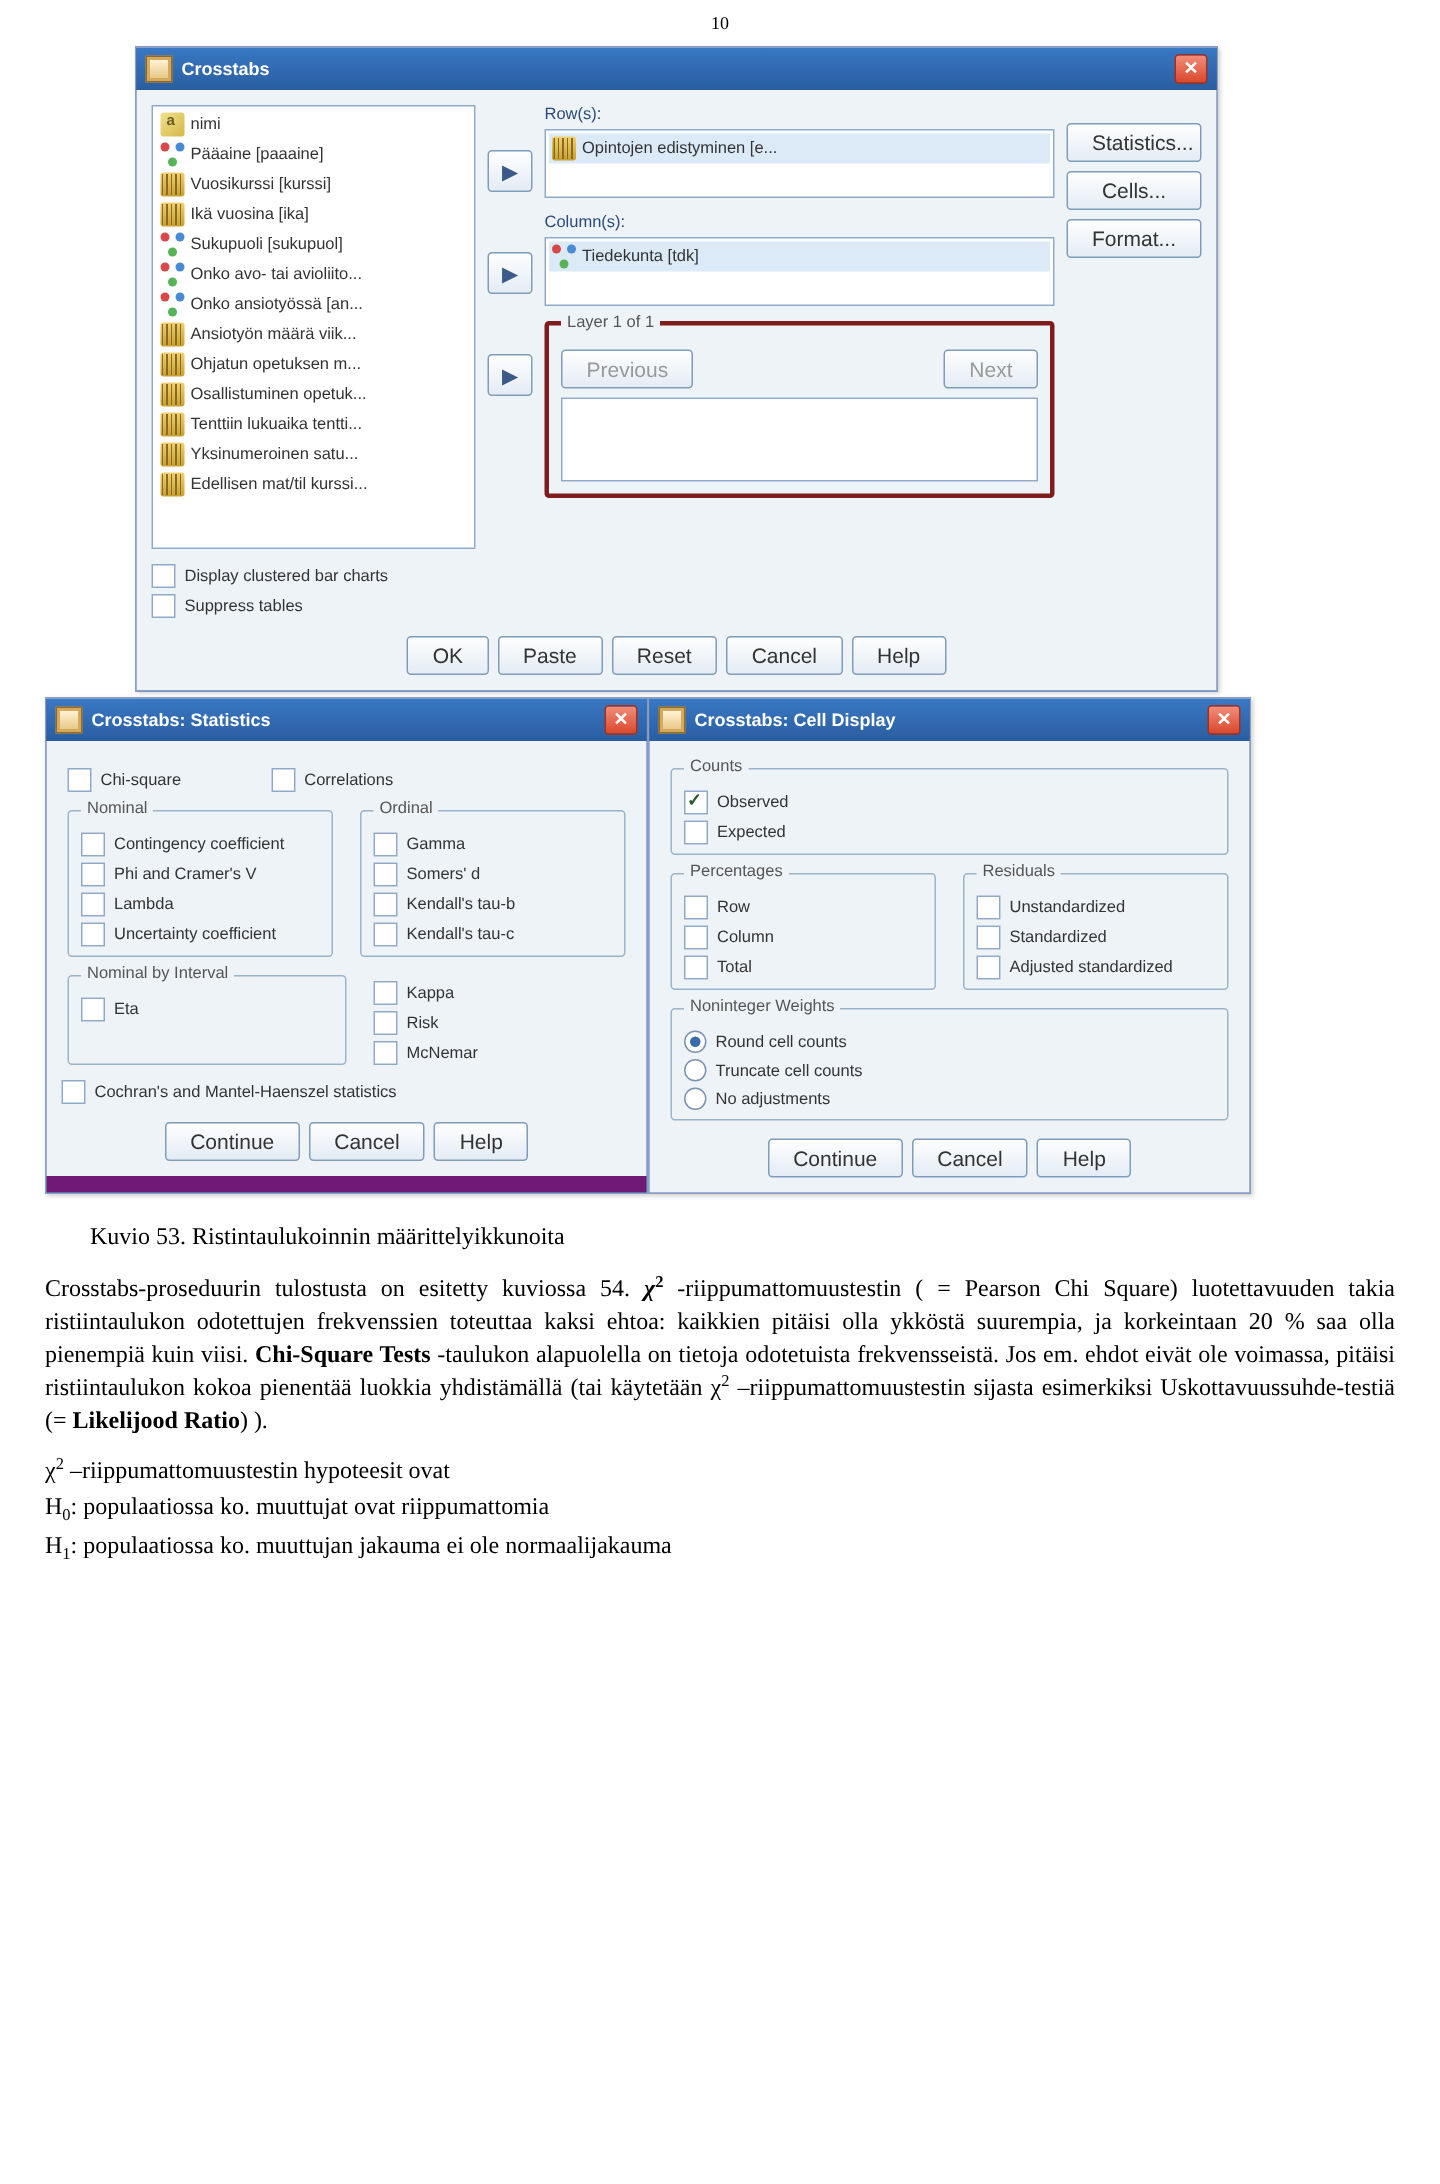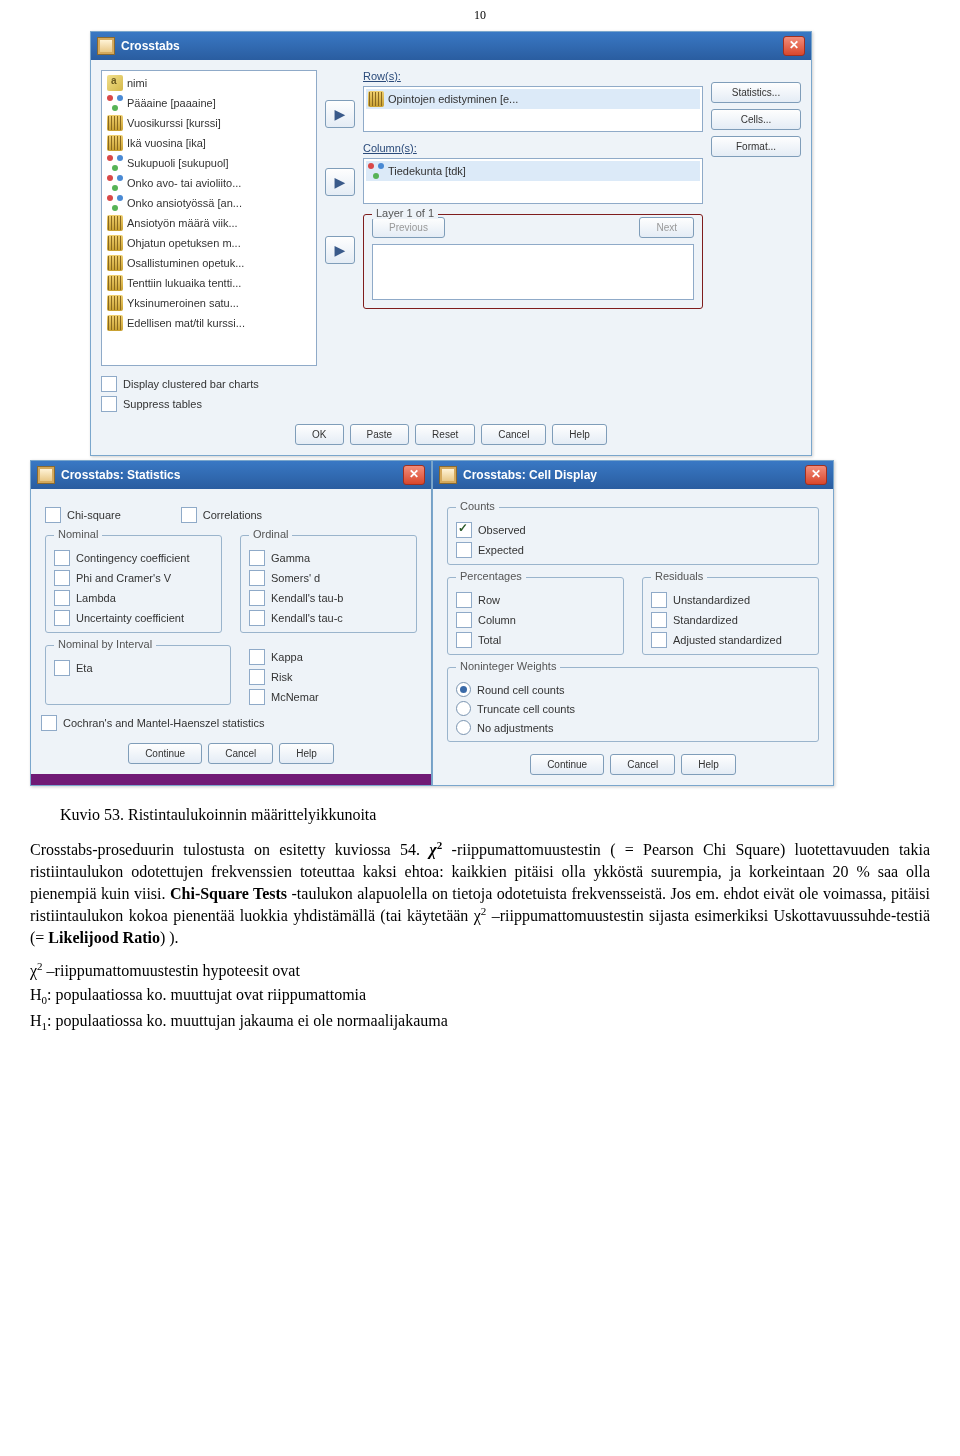--- a/index.html
+++ b/index.html
@@ -19,28 +19,28 @@
 .vic.nom::before{background:#d94848;left:0;top:0}
 .vic.nom::after{background:#4a8ad4;right:0;top:0}
 .vic.nom .b3{position:absolute;width:6px;height:6px;border-radius:50%;background:#56b356;left:5px;bottom:0}
 .vic.str{background:linear-gradient(135deg,#f2e08c,#d4b84a);border-radius:2px}
 .vic.str::after{content:"a";position:absolute;left:4px;top:0;font-size:10px;font-weight:bold;color:#6a5a20}
 .vic.sca{background:linear-gradient(#f0d070,#c8a030);border-radius:2px;transform:rotate(0)}
 .vic.sca::before{content:"";position:absolute;inset:1px;background:repeating-linear-gradient(90deg,#8a6a20,#8a6a20 1px,transparent 1px,transparent 3px)}
 .arrows{display:flex;flex-direction:column;gap:40px;padding-top:30px}
 .arrow-btn{width:28px;height:26px;border:1px solid #7f9db9;background:linear-gradient(#fefefe,#e4ecf5);border-radius:3px;cursor:pointer;display:flex;align-items:center;justify-content:center;color:#3a5a8a;font-size:14px}
 .mid-col{flex:1;display:flex;flex-direction:column;gap:4px}
-.flabel{font-size:11px;color:#2a4a7a;text-decoration:underline}
+.flabel{font-size:11px;color:#2a4a7a;}
 .fbox{border:1px solid #8faac8;background:#fff;padding:2px;min-height:22px}
 .fbox.tall{height:40px}
 .sel-row{display:flex;align-items:center;background:#dceaf8;padding:2px}
-.layer{border:1px solid #7f1d1d;border-radius:3px;padding:2px 8px 8px;margin-top:6px;position:relative;background:#eef3f8}
+.layer{border:3px solid #7f1d1d;border-radius:3px;padding:16px 8px 8px;margin-top:6px;position:relative;background:#eef3f8}
 .layer-lbl{position:absolute;top:-8px;left:8px;background:#eef3f8;padding:0 4px;font-size:11px;color:#555}
 .layer-btns{display:flex;justify-content:space-between}
-.gbutton{border:1px solid #7f9db9;background:linear-gradient(#fefefe,#e4ecf5);border-radius:3px;padding:4px 16px;font-size:10px;font-family:Tahoma,sans-serif;cursor:pointer;color:#333}
+.gbutton{border:1px solid #7f9db9;background:linear-gradient(#fefefe,#e4ecf5);border-radius:3px;padding:4px 16px;font-size:14px;font-family:Tahoma,sans-serif;cursor:pointer;color:#333}
 .gbutton.dis{color:#999;cursor:default}
 .right-btns{display:flex;flex-direction:column;gap:6px;width:90px;align-items:stretch}
 .chkrow{display:flex;align-items:center;gap:6px;margin-top:4px}
 .chk{width:14px;height:14px;border:1px solid #8faac8;background:#fff;position:relative;flex-shrink:0}
 .chk.on::after{content:"✓";position:absolute;left:1px;top:-2px;font-size:12px;color:#2a5a2a;font-weight:bold}
 .bottom-btns{display:flex;justify-content:center;gap:6px;margin-top:12px}
 .group{border:1px solid #9ab4cc;border-radius:3px;padding:10px 8px 6px;margin:8px 4px 4px;position:relative;background:#eef3f8}
 .group-lbl{position:absolute;top:-8px;left:8px;background:#eef3f8;padding:0 4px;font-size:11px;color:#555}
 .radio{width:13px;height:13px;border:1px solid #7a94b0;border-radius:50%;background:#fff;position:relative;flex-shrink:0}
 .radio.on::after{content:"";position:absolute;inset:3px;border-radius:50%;background:#3a6aa8}

